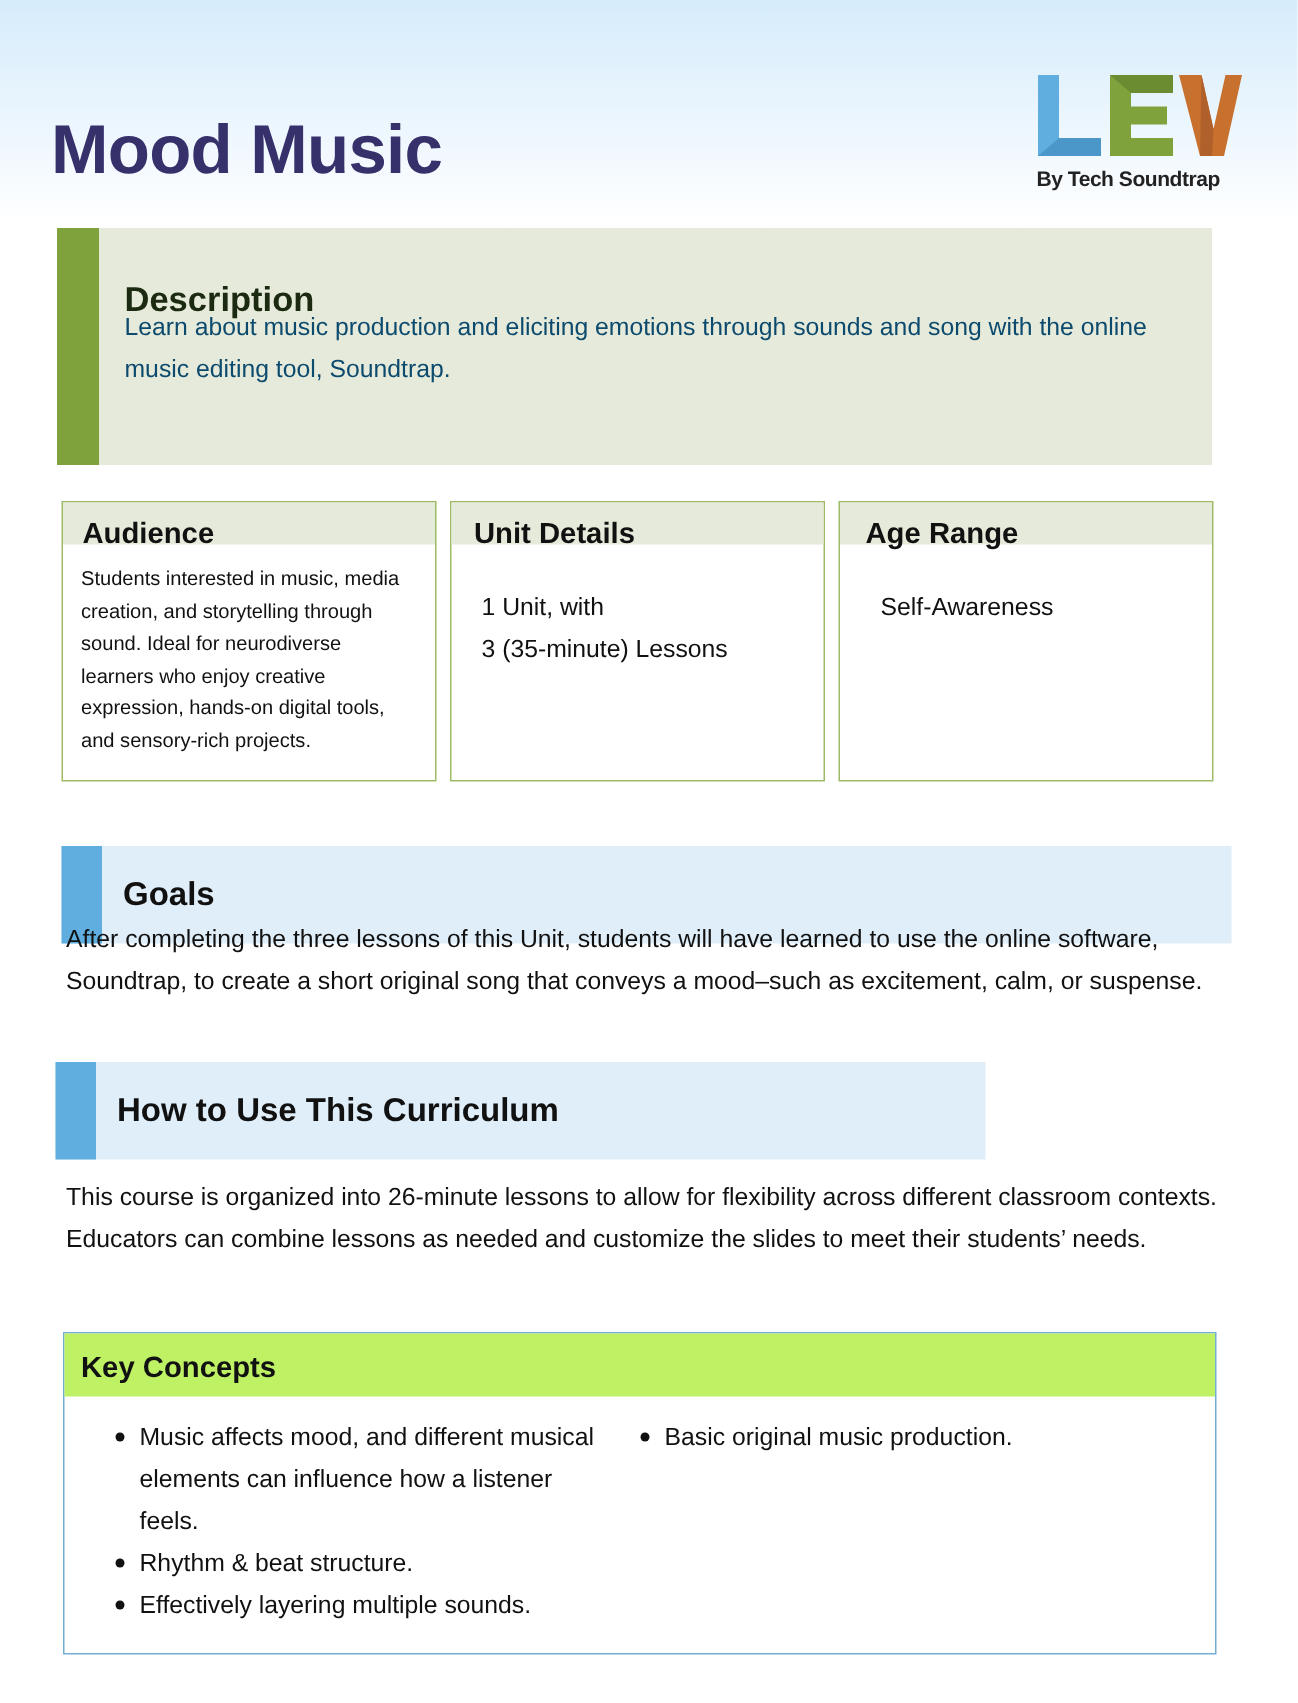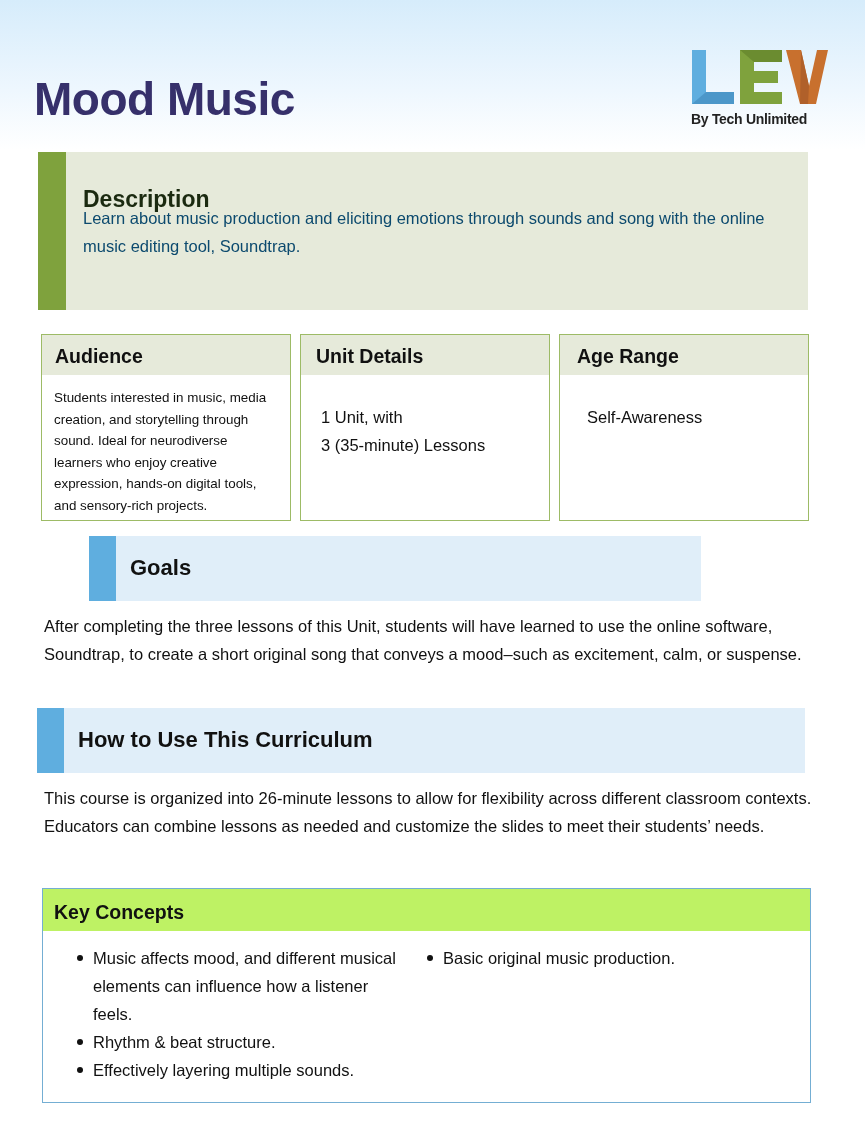--- a/index.html
+++ b/index.html
@@ -29,21 +29,21 @@
     }
     .desc-bar { position: absolute; left: 0; top: 0; width: 28px; height: 100%; background: #7fa23d; }
     .desc-title { position: absolute; left: 45px; top: 34px; font-size: 23px; font-weight: bold; color: #1b2a10; }
     .desc-text { position: absolute; left: 45px; top: 52px; width: 700px; font-size: 16.5px; line-height: 28px; color: #0c4a6e; }
 
     .card {
       position: absolute; top: 334px; width: 250px; height: 187px;
       border: 1.5px solid #9dbb66; background: #fff;
     }
     .card-head {
-      height: 40px; background: #e6eada; padding-left: 13px;
+      height: 28px; background: #e6eada; padding-left: 13px;
       font-size: 19.5px; font-weight: bold; line-height: 42px; color: #111;
     }
     .card-body { padding: 12px 12px; font-size: 13.4px; line-height: 21.5px; color: #111; }
     .card-body.big { padding: 28px 20px; font-size: 16.5px; line-height: 28px; }
     .card-body.big .line { display: block; }
     .card-body.big.age { padding-left: 27px; }
 
     .section {
       position: absolute; height: 65px; background: #e0eef9;
     }
@@ -85,21 +85,21 @@
 
     <path d="M2 2 H16 V44 H44 V56 H2 Z" fill="#5faedf"></path>
     <path d="M2 56 L16 44 H44 V56 Z" fill="#4c97c9"></path>
 
     <path d="M50 2 H92 V14 H64 V23 H88 V35 H64 V44 H92 V56 H50 Z" fill="#7fa23d"></path>
     <path d="M50 2 L64 14 H92 V2 Z" fill="#6b8c30"></path>
 
     <path d="M96 2 H111 L119 38 L127 2 H138 L126 56 H110 Z" fill="#c8702e"></path>
     <path d="M111 2 L119 38 L118 56 H110 Z" fill="#b0602a"></path>
   </svg>
-  <div class="logo-sub">By Tech Unlimited</div>
+  <div class="logo-sub">By Tech Soundtrap</div>
 </div>
 
 <section class="desc">
   <div class="desc-bar"></div>
   <h2 class="desc-title">Description</h2>
   <p class="desc-text">Learn about music production and eliciting emotions through sounds and song with the online music editing tool, Soundtrap.</p>
 </section>
 
 <div class="card" style="left:41px;">
   <div class="card-head">Audience</div>
@@ -114,27 +114,27 @@
   </div>
 </div>
 
 <div class="card" style="left:559px;">
   <div class="card-head" style="padding-left:17px;">Age Range</div>
   <div class="card-body big age">
     <span class="line">Self-Awareness</span>
   </div>
 </div>
 
-<section class="section" style="left:41px; top:536px; width:612px;margin-left:48px;">
+<section class="section" style="left:41px; top:564px; width:780px;">
   <div class="section-bar"></div>
   <h2 class="section-title">Goals</h2>
 </section>
 <p class="para" style="top:612px;">After completing the three lessons of this Unit, students will have learned to use the online software, Soundtrap, to create a short original song that conveys a mood–such as excitement, calm, or suspense.</p>
 
-<section class="section" style="left:37px; top:708px; width:768px;">
+<section class="section" style="left:37px; top:708px; width:620px;">
   <div class="section-bar"></div>
   <h2 class="section-title">How to Use This Curriculum</h2>
 </section>
 <p class="para" style="top:784px;">This course is organized into 26-minute lessons to allow for flexibility across different classroom contexts. Educators can combine lessons as needed and customize the slides to meet their students’ needs.</p>
 
 <section class="kc">
   <div class="kc-head">Key Concepts</div>
   <ul class="kc-col left" style="list-style:none;">
     <li class="kc-item">Music affects mood, and different musical elements can influence how a listener feels.</li>
     <li class="kc-item">Rhythm &amp; beat structure.</li>

